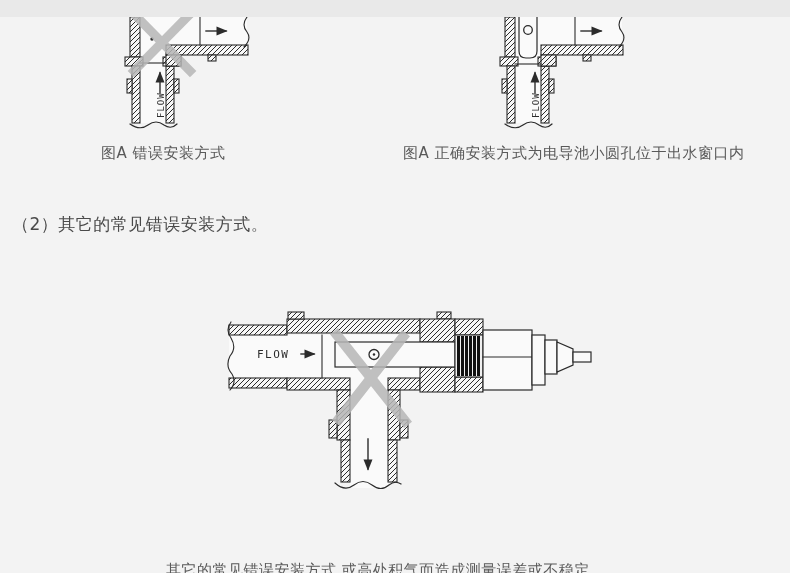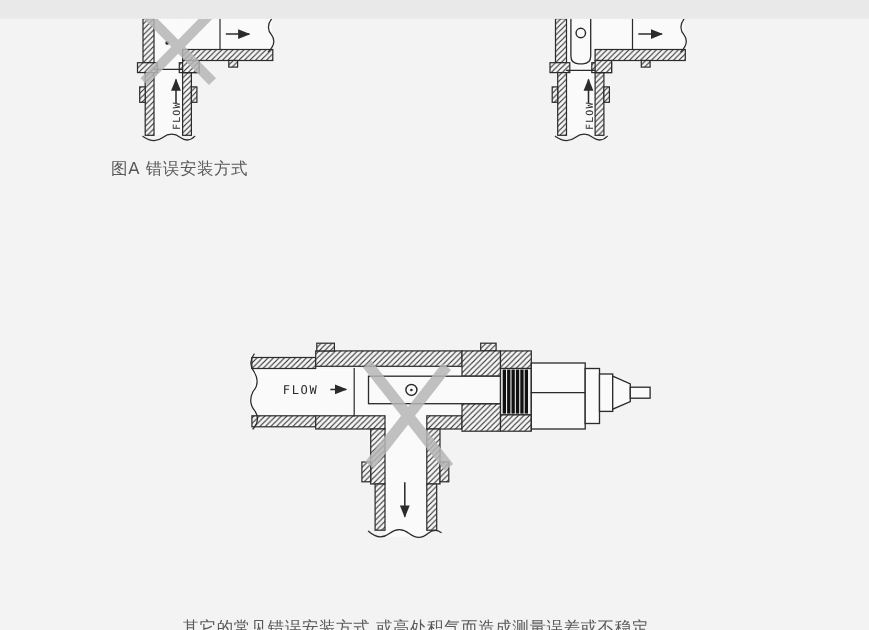--- a/index.html
+++ b/index.html
@@ -110,21 +110,23 @@
         <path d="M54,0 L54,34 Q54,41 61,41 L65,41 Q72,41 72,34 L72,0" fill="#fafafa" stroke="#2b2b2b" stroke-width="1.2"></path>
         <circle cx="63" cy="13" r="4.3" fill="none" stroke="#2b2b2b" stroke-width="1.3"></circle>
       </g>
       <line x1="116" y1="14" x2="136" y2="14" stroke="#2b2b2b" stroke-width="1.4" marker-end="url(#arrowhead)"></line>
       <line x1="70" y1="76" x2="70" y2="56" stroke="#2b2b2b" stroke-width="1.4" marker-end="url(#arrowhead)"></line>
       <text transform="translate(74,101) rotate(-90)" font-size="9" letter-spacing="1">FLOW</text>
     </g>
   </svg>
 
   <div class="caption" style="left:101px;top:127px">图A 错误安装方式</div>
+  <div class="caption" style="left:403px;top:127px">图A 正确安装方式为电导池小圆孔位于出水窗口内</div>
 
+  <div class="heading" style="left:12px;top:196px">（2）其它的常见错误安装方式。</div>
 
   <svg class="fig" style="left:225px;top:287px" width="390" height="200" viewBox="0 0 390 200">
     <g stroke-linecap="square">
 
       <rect x="4" y="31" width="226" height="43" fill="#fafafa"></rect>
       <rect x="125" y="74" width="38" height="110" fill="#fafafa"></rect>
 
       <g fill="url(#hatch)" stroke="#2b2b2b" stroke-width="1.1">
         <rect x="4" y="21" width="58" height="10"></rect>
         <rect x="62" y="15" width="133" height="14"></rect>

